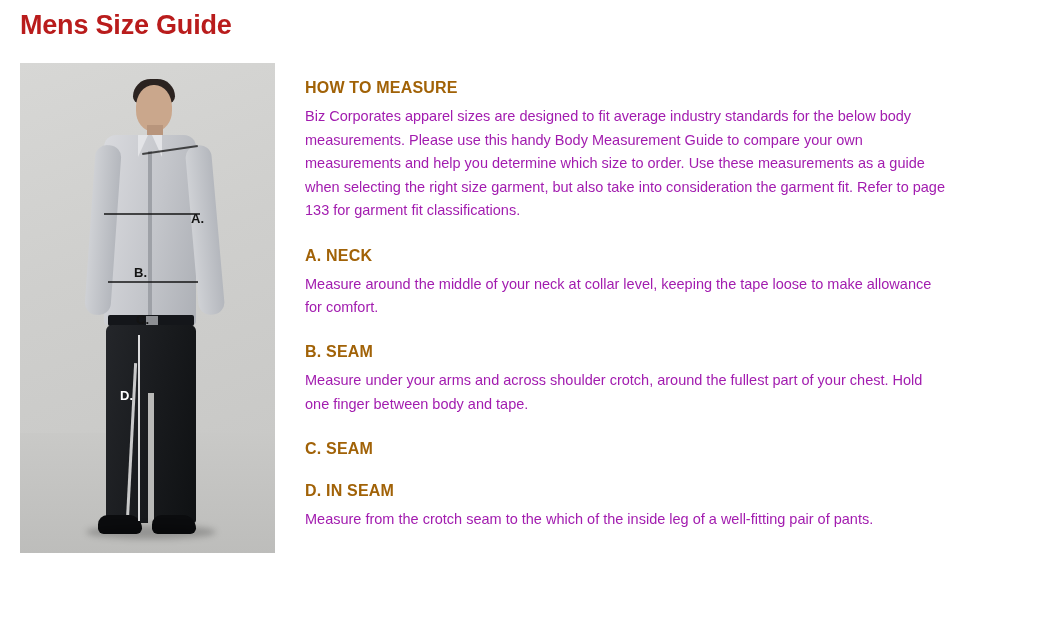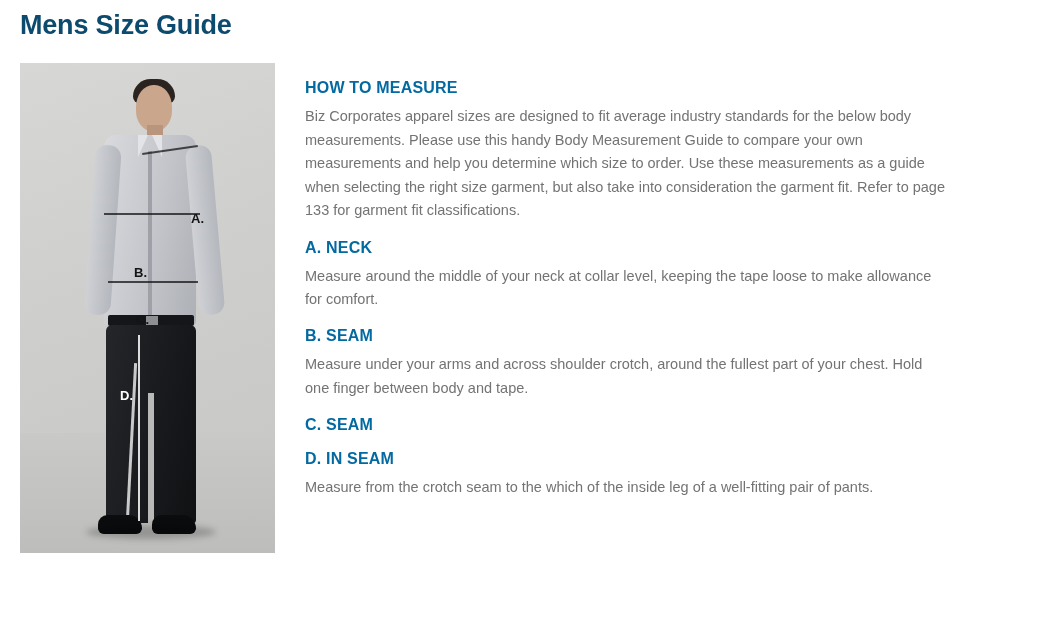--- a/index.html
+++ b/index.html
@@ -17,21 +17,21 @@
   .page {
     position: relative;
     width: 1038px;
     height: 621px;
     box-sizing: border-box;
     padding: 0 20px;
   }
   .page-title {
     font-size: 27px;
     font-weight: bold;
-    color: #0c4a6e;
+    color: #b91c1c;
     letter-spacing: -0.2px;
     margin: 8px 0 0 0;
     padding: 0;
     line-height: 1.3;
   }
   .content {
     display: flex;
     flex-direction: row;
     align-items: flex-start;
     margin-top: 20px;
@@ -181,32 +181,32 @@
   .lbl-a { left: 171px; top: 148px; }
   .lbl-b { left: 114px; top: 202px; }
   .lbl-c { left: 116px; top: 249px; }
   .lbl-d { left: 100px; top: 325px; color: #ffffff; }
   
   .text-col {
     margin-left: 30px;
     width: 640px;
     padding-top: 16px;
   }
-  .section + .section { margin-top: 16px; }
+  .section + .section { margin-top: 24px; }
   .section-heading {
     font-size: 16px;
     font-weight: 600;
-    color: #0369a1;
+    color: #a16207;
     margin: 0 0 8px 0;
     letter-spacing: .2px;
   }
   .section-body {
     font-size: 14.5px;
     line-height: 1.62;
-    color: #737373;
+    color: #a21caf;
     margin: 0;
   }
 </style>
 </head>
 <body>
 
 <div class="page">
 
   <h1 class="page-title">Mens Size Guide</h1>
 

